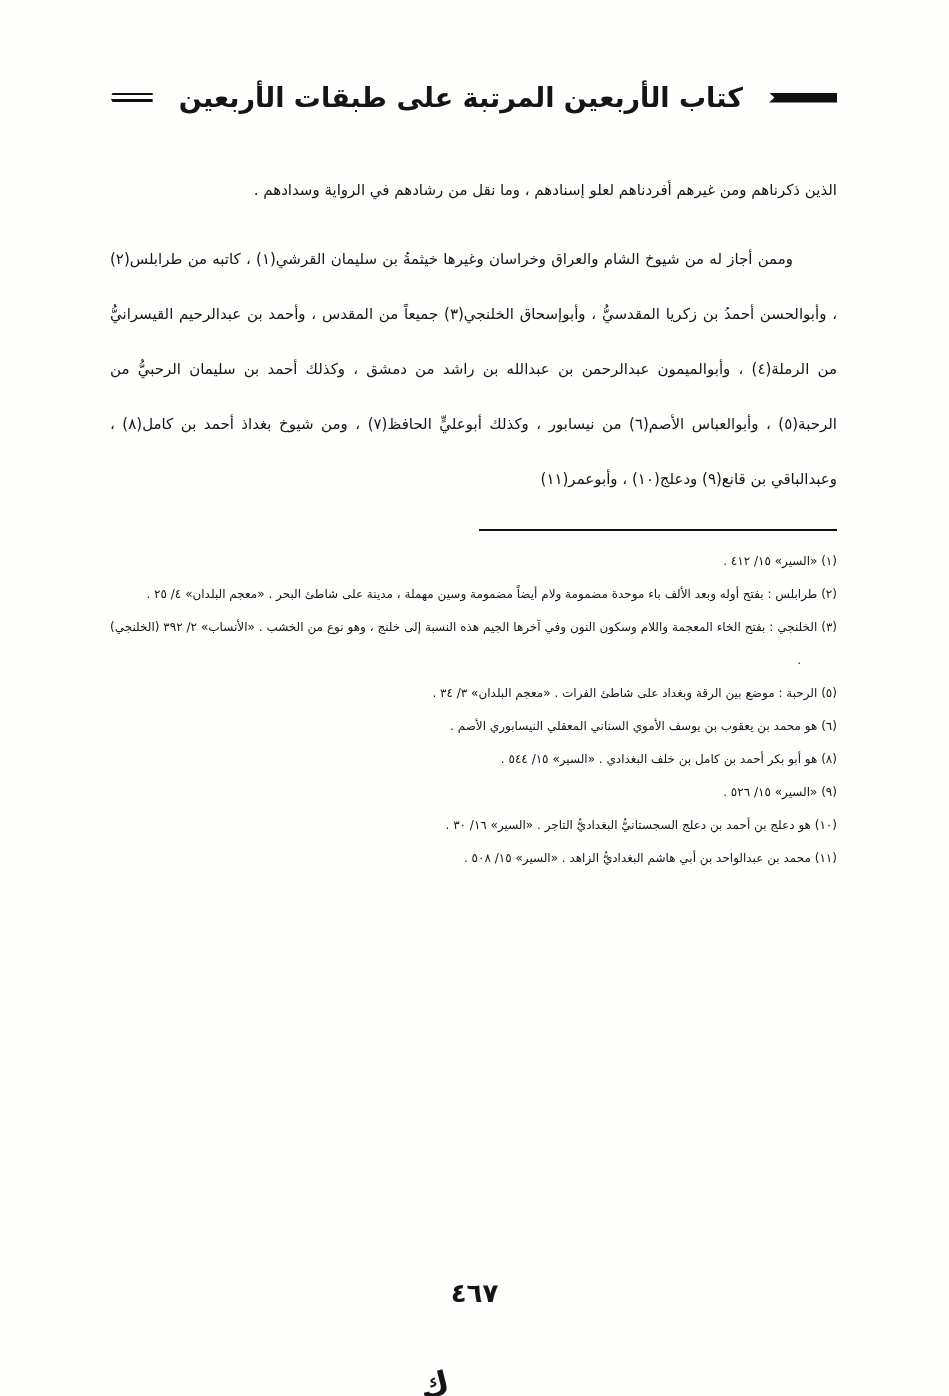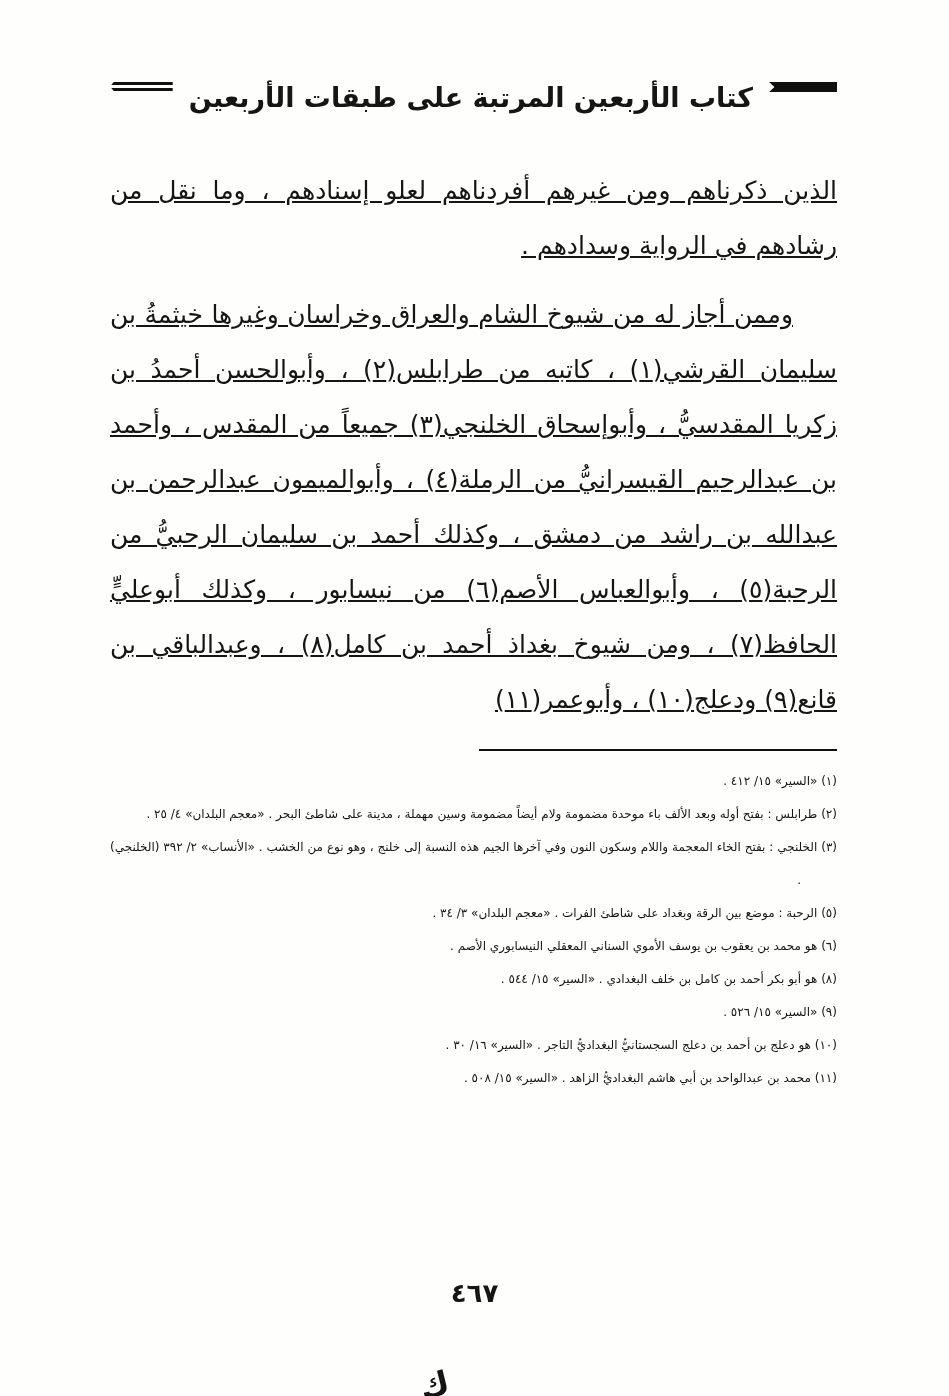--- a/index.html
+++ b/index.html
@@ -17,22 +17,22 @@
     overflow: hidden;
     font-family: "DejaVu Sans", sans-serif;
   }
 
   .content { padding: 0 112px 0 110px; }
 
   
   .header {
     padding-top: 82px;
     display: flex;
-    align-items: flex-start;
-    gap: 16px;
+    align-items: center;
+    gap: 26px;
   }
   .header-rule-right {
     flex: 0 0 auto;
     width: 68px;
     height: 10px;
     background: #101010;
     clip-path: polygon(0 0, 100% 0, 100% 100%, 0 100%, 8% 50%);
   }
   .header-title {
     flex: 0 0 auto;
@@ -48,24 +48,23 @@
       linear-gradient(to bottom,
         #101010 0 2.5px,
         transparent 2.5px 6px,
         #101010 6px 9px);
     clip-path: polygon(0 50%, 6% 0, 100% 0, 100% 100%, 6% 100%);
   }
 
   
   .body-text {
     margin-top: 50px;
-    font-size: 25px;
+    font-size: 15px;
     line-height: 55px;
     text-align: justify;
-    text-decoration: underline;
   }
   .body-text p { margin: 0; }
   .body-text p + p { margin-top: 14px; }
   .body-text p.indent { text-indent: 44px; }
 
   
   .fn-sep {
     border: none;
     border-top: 2px solid #101010;
     width: 358px;

